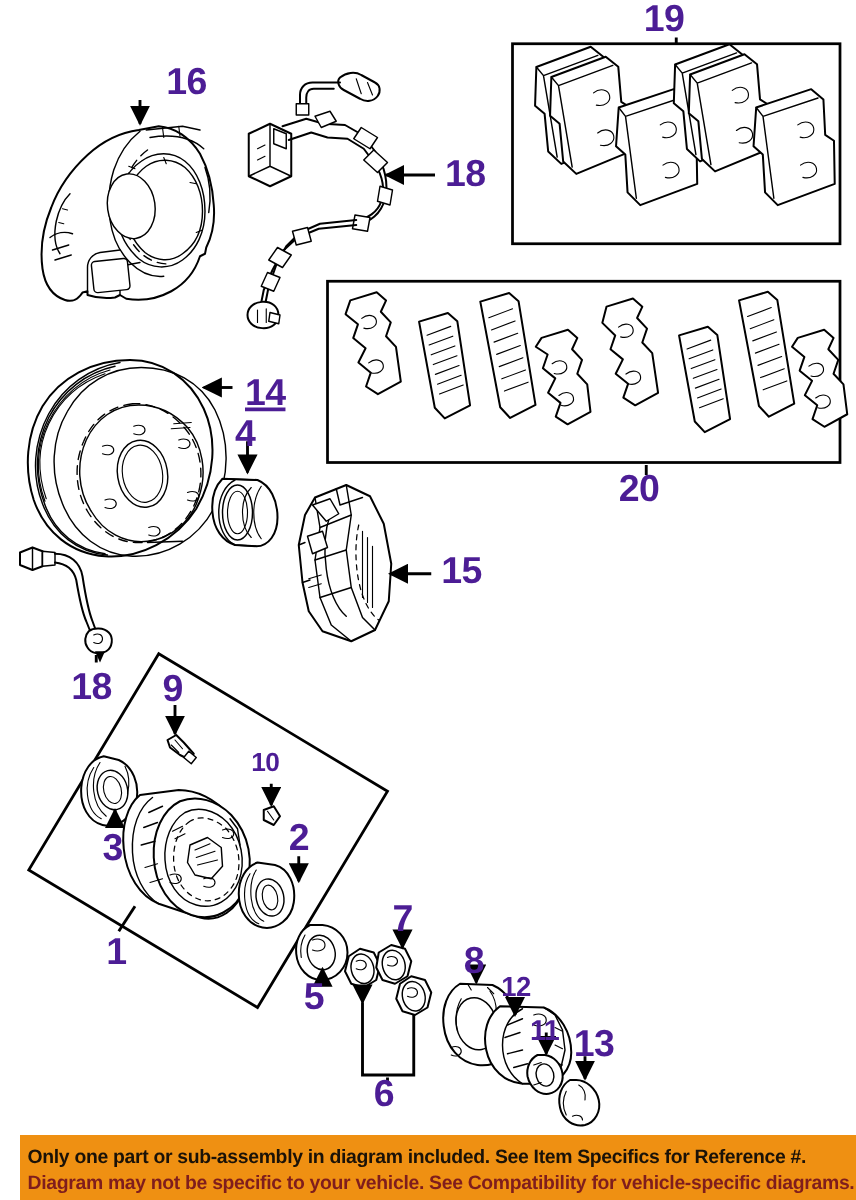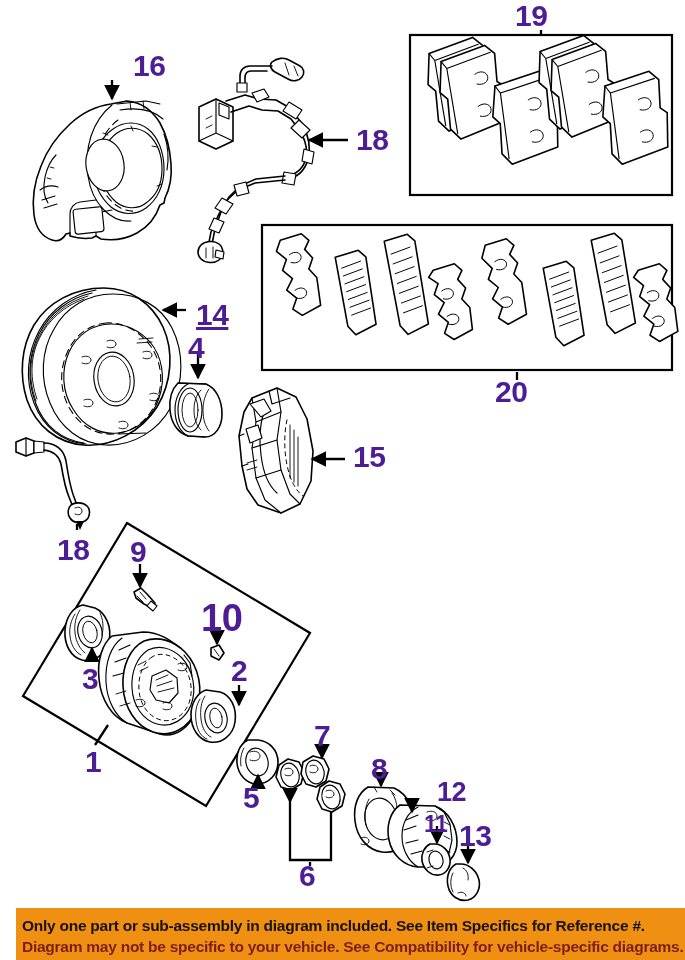--- a/index.html
+++ b/index.html
@@ -462,29 +462,29 @@
 
   <div class="callout" style="left:97px;  top:52px;  font-size:30px;margin-left:36px;">16</div>
   <div class="callout" style="left:356px; top:126px; font-size:30px;">18</div>
   <div class="callout" style="left:515px; top:2px;   font-size:30px;">19</div>
   <div class="callout" style="left:495px; top:378px; font-size:30px;">20</div>
   <div class="callout" style="left:196px; top:301px; font-size:30px;text-decoration:underline;">14</div>
   <div class="callout" style="left:188px; top:334px; font-size:30px;">4</div>
   <div class="callout" style="left:353px; top:443px; font-size:30px;">15</div>
   <div class="callout" style="left:57px;  top:536px; font-size:30px;">18</div>
   <div class="callout" style="left:130px; top:538px; font-size:30px;">9</div>
-  <div class="callout" style="left:201px; top:601px; font-size:38px;text-align:right;">10</div>
+  <div class="callout" style="left:201px; top:601px; font-size:21px;text-align:right;">10</div>
   <div class="callout" style="left:82px;  top:665px; font-size:30px;">3</div>
   <div class="callout" style="left:231px; top:657px; font-size:30px;">2</div>
   <div class="callout" style="left:85px;  top:748px; font-size:30px;">1</div>
   <div class="callout" style="left:243px; top:784px; font-size:30px;">5</div>
   <div class="callout" style="left:314px; top:722px; font-size:30px;">7</div>
   <div class="callout" style="left:299px; top:862px; font-size:30px;">6</div>
   <div class="callout" style="left:371px; top:755px; font-size:30px;">8</div>
-  <div class="callout" style="left:401px; top:780px; font-size:27px;margin-left:36px;">12</div>
+  <div class="callout" style="left:401px; top:780px; font-size:22px;">12</div>
   <div class="callout" style="left:424px; top:814px; font-size:23px;">11</div>
   <div class="callout" style="left:459px; top:822px; font-size:30px;">13</div>
 
   <div id="disclaimer-banner" style="background: rgb(239, 144, 18);">
     <div class="line" style="color: rgb(26, 18, 8);">Only one part or sub-assembly in diagram included. See Item Specifics for Reference #.</div>
     <div class="line" style="color: #7f1d1d;">Diagram may not be specific to your vehicle. See Compatibility for vehicle-specific diagrams.</div>
   </div>
 
 </div>
 

